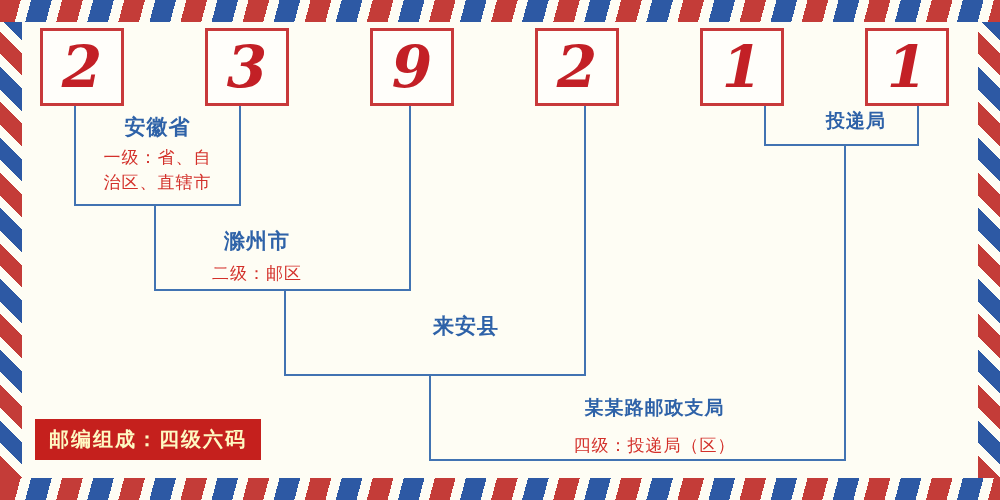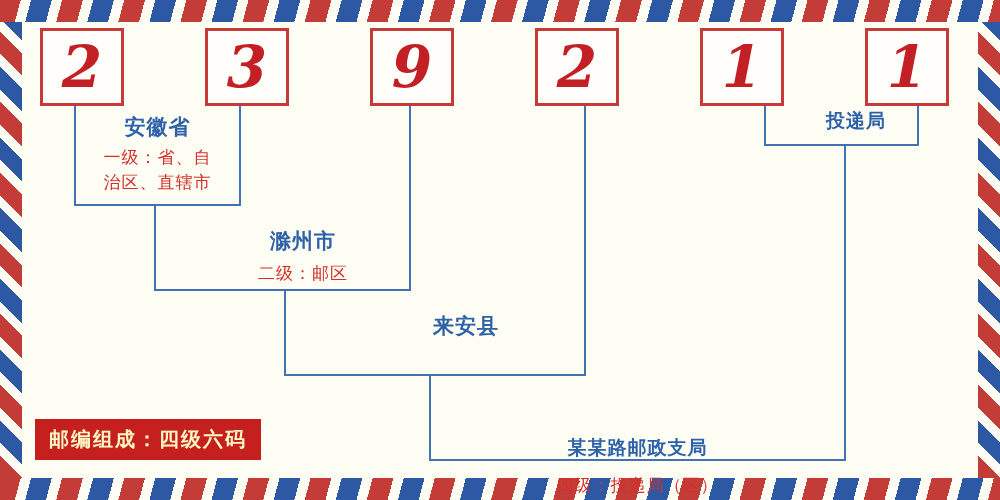--- a/index.html
+++ b/index.html
@@ -135,30 +135,30 @@
 
   <div class="vline" style="left:429px; top:376px; height:85px;"></div>
   <div class="vline" style="left:844px; top:146px; height:315px;"></div>
   <div class="hline" style="left:429px; top:459px; width:417px;"></div>
 
   <div class="anno" style="left:74px; top:113px; width:167px;font-family:Liberation Mono, monospace;">
     <div class="title">安徽省</div>
     <div class="desc wrap">一级：省、自治区、直辖市</div>
   </div>
 
-  <div class="anno" style="left:154px; top:227px; width:206px;margin-left:46px;">
+  <div class="anno" style="left:154px; top:227px; width:206px;">
     <div class="title">滁州市</div>
     <div class="desc">二级：邮区</div>
   </div>
 
   <div class="anno" style="left:284px; top:312px; width:364px;">
     <div class="title">来安县</div>
   </div>
 
-  <div class="anno" style="left:429px; top:395px; width:417px;margin-top:40px;">
+  <div class="anno" style="left:446px; top:395px; width:417px;">
     <div class="title small">某某路邮政支局</div>
     <div class="desc spread">四级：投递局（区）</div>
   </div>
 
   <div class="anno" style="left:764px; top:108px; width:184px;">
     <div class="title small">投递局</div>
   </div>
 
   <div class="badge">邮编组成：四级六码</div>
 

